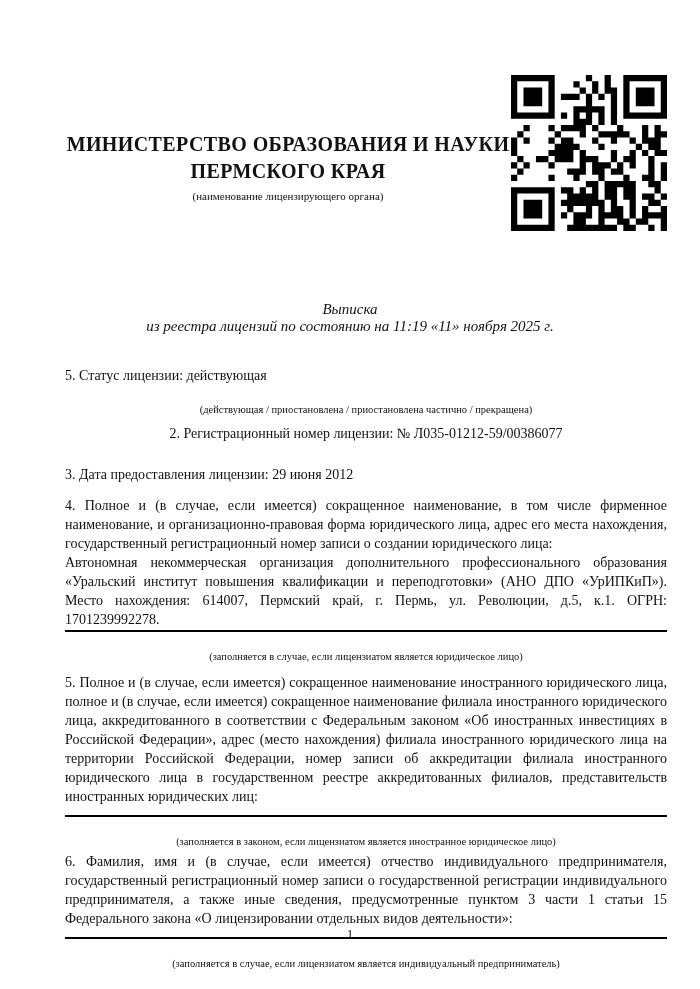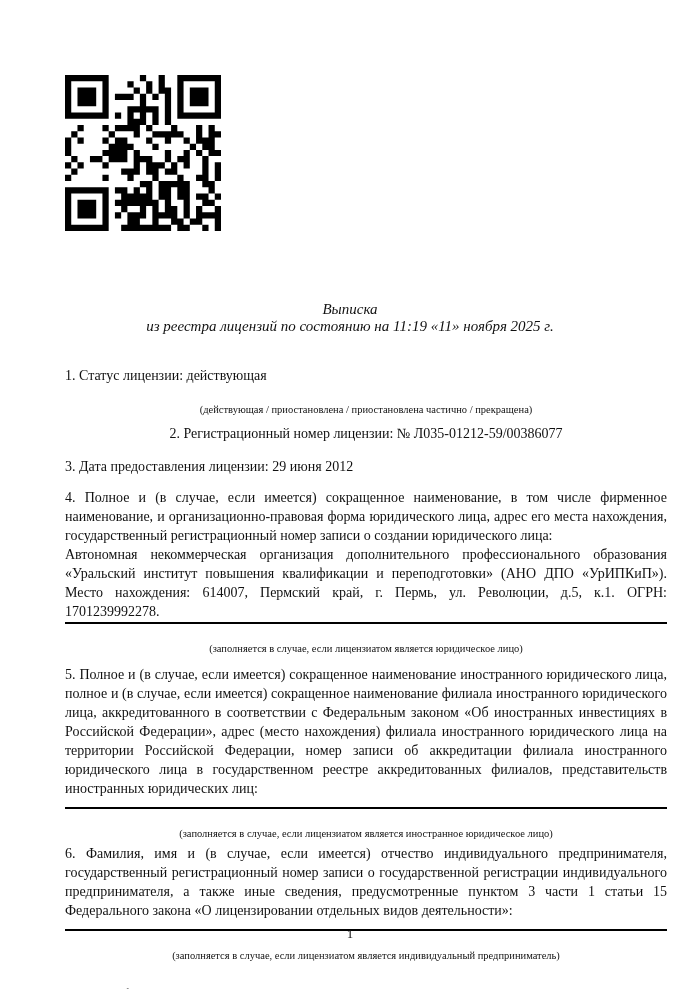--- a/index.html
+++ b/index.html
@@ -62,69 +62,74 @@
     margin-top: 18px;
   }
   .rule {
     border-top: 2px solid #000000;
     height: 0;
     margin-top: 1px;
   }
   .rule.gap { margin-top: 9px; }
   .mt-i1 { margin-top: 31px; }
   .mt-i2 { margin-top: 8px; text-align: center; }
-  .mt-i3 { margin-top: 14px; }
+  .mt-i3 { margin-top: 22px; }
   .mt-i4 { margin-top: 12px; }
   .mt-i5 { margin-top: 10px; }
   .mt-i6 { margin-top: 4px; }
   .mt-i7 { margin-top: 23px; }
   .page-number {
     position: absolute;
     top: 926px;
     left: 0;
     width: 100%;
     text-align: center;
     font-size: 13px;
   }
 </style>
 </head>
 <body>
 
 <div class="page">
 
   <div class="header">
+    <div class="ministry">
+      <div class="ministry-name">МИНИСТЕРСТВО ОБРАЗОВАНИЯ И НАУКИ</div>
+      <div class="ministry-name">ПЕРМСКОГО КРАЯ</div>
+      <div class="ministry-caption">(наименование лицензирующего органа)</div>
+    </div>
     <div class="qr">
       <svg viewBox="0 0 150 150" width="156" height="156" xmlns="http://www.w3.org/2000/svg">
           <path d="M0 0h6v6h-6zM6 0h6v6h-6zM12 0h6v6h-6zM18 0h6v6h-6zM24 0h6v6h-6zM30 0h6v6h-6zM36 0h6v6h-6zM72 0h6v6h-6zM90 0h6v6h-6zM108 0h6v6h-6zM114 0h6v6h-6zM120 0h6v6h-6zM126 0h6v6h-6zM132 0h6v6h-6zM138 0h6v6h-6zM144 0h6v6h-6zM0 6h6v6h-6zM36 6h6v6h-6zM60 6h6v6h-6zM78 6h6v6h-6zM90 6h6v6h-6zM108 6h6v6h-6zM144 6h6v6h-6zM0 12h6v6h-6zM12 12h6v6h-6zM18 12h6v6h-6zM24 12h6v6h-6zM36 12h6v6h-6zM66 12h6v6h-6zM78 12h6v6h-6zM90 12h6v6h-6zM96 12h6v6h-6zM108 12h6v6h-6zM120 12h6v6h-6zM126 12h6v6h-6zM132 12h6v6h-6zM144 12h6v6h-6zM0 18h6v6h-6zM12 18h6v6h-6zM18 18h6v6h-6zM24 18h6v6h-6zM36 18h6v6h-6zM48 18h6v6h-6zM54 18h6v6h-6zM60 18h6v6h-6zM72 18h6v6h-6zM84 18h6v6h-6zM96 18h6v6h-6zM108 18h6v6h-6zM120 18h6v6h-6zM126 18h6v6h-6zM132 18h6v6h-6zM144 18h6v6h-6zM0 24h6v6h-6zM12 24h6v6h-6zM18 24h6v6h-6zM24 24h6v6h-6zM36 24h6v6h-6zM72 24h6v6h-6zM96 24h6v6h-6zM108 24h6v6h-6zM120 24h6v6h-6zM126 24h6v6h-6zM132 24h6v6h-6zM144 24h6v6h-6zM0 30h6v6h-6zM36 30h6v6h-6zM60 30h6v6h-6zM66 30h6v6h-6zM72 30h6v6h-6zM78 30h6v6h-6zM84 30h6v6h-6zM96 30h6v6h-6zM108 30h6v6h-6zM144 30h6v6h-6zM0 36h6v6h-6zM6 36h6v6h-6zM12 36h6v6h-6zM18 36h6v6h-6zM24 36h6v6h-6zM30 36h6v6h-6zM36 36h6v6h-6zM48 36h6v6h-6zM60 36h6v6h-6zM72 36h6v6h-6zM84 36h6v6h-6zM96 36h6v6h-6zM108 36h6v6h-6zM114 36h6v6h-6zM120 36h6v6h-6zM126 36h6v6h-6zM132 36h6v6h-6zM138 36h6v6h-6zM144 36h6v6h-6zM60 42h6v6h-6zM66 42h6v6h-6zM72 42h6v6h-6zM84 42h6v6h-6zM96 42h6v6h-6zM12 48h6v6h-6zM36 48h6v6h-6zM48 48h6v6h-6zM54 48h6v6h-6zM60 48h6v6h-6zM66 48h6v6h-6zM78 48h6v6h-6zM102 48h6v6h-6zM126 48h6v6h-6zM138 48h6v6h-6zM6 54h6v6h-6zM42 54h6v6h-6zM66 54h6v6h-6zM84 54h6v6h-6zM90 54h6v6h-6zM96 54h6v6h-6zM102 54h6v6h-6zM108 54h6v6h-6zM126 54h6v6h-6zM138 54h6v6h-6zM144 54h6v6h-6zM0 60h6v6h-6zM12 60h6v6h-6zM36 60h6v6h-6zM48 60h6v6h-6zM54 60h6v6h-6zM78 60h6v6h-6zM96 60h6v6h-6zM114 60h6v6h-6zM126 60h6v6h-6zM132 60h6v6h-6zM138 60h6v6h-6zM0 66h6v6h-6zM42 66h6v6h-6zM48 66h6v6h-6zM54 66h6v6h-6zM60 66h6v6h-6zM84 66h6v6h-6zM120 66h6v6h-6zM132 66h6v6h-6zM138 66h6v6h-6zM0 72h6v6h-6zM36 72h6v6h-6zM42 72h6v6h-6zM48 72h6v6h-6zM54 72h6v6h-6zM66 72h6v6h-6zM96 72h6v6h-6zM114 72h6v6h-6zM126 72h6v6h-6zM138 72h6v6h-6zM144 72h6v6h-6zM6 78h6v6h-6zM24 78h6v6h-6zM30 78h6v6h-6zM42 78h6v6h-6zM48 78h6v6h-6zM54 78h6v6h-6zM66 78h6v6h-6zM72 78h6v6h-6zM78 78h6v6h-6zM96 78h6v6h-6zM108 78h6v6h-6zM114 78h6v6h-6zM132 78h6v6h-6zM0 84h6v6h-6zM12 84h6v6h-6zM36 84h6v6h-6zM66 84h6v6h-6zM78 84h6v6h-6zM84 84h6v6h-6zM90 84h6v6h-6zM102 84h6v6h-6zM114 84h6v6h-6zM132 84h6v6h-6zM144 84h6v6h-6zM6 90h6v6h-6zM54 90h6v6h-6zM60 90h6v6h-6zM66 90h6v6h-6zM78 90h6v6h-6zM84 90h6v6h-6zM96 90h6v6h-6zM102 90h6v6h-6zM132 90h6v6h-6zM144 90h6v6h-6zM0 96h6v6h-6zM36 96h6v6h-6zM60 96h6v6h-6zM84 96h6v6h-6zM108 96h6v6h-6zM126 96h6v6h-6zM132 96h6v6h-6zM144 96h6v6h-6zM72 102h6v6h-6zM78 102h6v6h-6zM90 102h6v6h-6zM96 102h6v6h-6zM102 102h6v6h-6zM108 102h6v6h-6zM114 102h6v6h-6zM132 102h6v6h-6zM138 102h6v6h-6zM0 108h6v6h-6zM6 108h6v6h-6zM12 108h6v6h-6zM18 108h6v6h-6zM24 108h6v6h-6zM30 108h6v6h-6zM36 108h6v6h-6zM48 108h6v6h-6zM54 108h6v6h-6zM66 108h6v6h-6zM78 108h6v6h-6zM90 108h6v6h-6zM96 108h6v6h-6zM108 108h6v6h-6zM114 108h6v6h-6zM138 108h6v6h-6zM0 114h6v6h-6zM36 114h6v6h-6zM54 114h6v6h-6zM60 114h6v6h-6zM66 114h6v6h-6zM72 114h6v6h-6zM78 114h6v6h-6zM90 114h6v6h-6zM96 114h6v6h-6zM108 114h6v6h-6zM114 114h6v6h-6zM126 114h6v6h-6zM132 114h6v6h-6zM144 114h6v6h-6zM0 120h6v6h-6zM12 120h6v6h-6zM18 120h6v6h-6zM24 120h6v6h-6zM36 120h6v6h-6zM48 120h6v6h-6zM54 120h6v6h-6zM60 120h6v6h-6zM66 120h6v6h-6zM72 120h6v6h-6zM78 120h6v6h-6zM84 120h6v6h-6zM96 120h6v6h-6zM114 120h6v6h-6zM132 120h6v6h-6zM138 120h6v6h-6zM0 126h6v6h-6zM12 126h6v6h-6zM18 126h6v6h-6zM24 126h6v6h-6zM36 126h6v6h-6zM54 126h6v6h-6zM72 126h6v6h-6zM84 126h6v6h-6zM96 126h6v6h-6zM102 126h6v6h-6zM114 126h6v6h-6zM126 126h6v6h-6zM144 126h6v6h-6zM0 132h6v6h-6zM12 132h6v6h-6zM18 132h6v6h-6zM24 132h6v6h-6zM36 132h6v6h-6zM48 132h6v6h-6zM60 132h6v6h-6zM66 132h6v6h-6zM72 132h6v6h-6zM84 132h6v6h-6zM90 132h6v6h-6zM96 132h6v6h-6zM102 132h6v6h-6zM114 132h6v6h-6zM126 132h6v6h-6zM132 132h6v6h-6zM138 132h6v6h-6zM144 132h6v6h-6zM0 138h6v6h-6zM36 138h6v6h-6zM60 138h6v6h-6zM66 138h6v6h-6zM84 138h6v6h-6zM102 138h6v6h-6zM108 138h6v6h-6zM120 138h6v6h-6zM126 138h6v6h-6zM144 138h6v6h-6zM0 144h6v6h-6zM6 144h6v6h-6zM12 144h6v6h-6zM18 144h6v6h-6zM24 144h6v6h-6zM30 144h6v6h-6zM36 144h6v6h-6zM54 144h6v6h-6zM60 144h6v6h-6zM66 144h6v6h-6zM72 144h6v6h-6zM78 144h6v6h-6zM84 144h6v6h-6zM90 144h6v6h-6zM96 144h6v6h-6zM108 144h6v6h-6zM114 144h6v6h-6zM132 144h6v6h-6zM144 144h6v6h-6z" fill="#000000"></path>
         </svg>
     </div>
   </div>
 
   <div class="doc-title">
     <div>Выписка</div>
     <div>из реестра лицензий по состоянию на 11:19 «11» ноября 2025 г.</div>
   </div>
 
   <div class="body">
 
-    <p class="item mt-i1">1. Статус лицензии: действующая</p>
+    <p class="item mt-i1">5. Статус лицензии: действующая</p>
     <div class="small-caption">(действующая / приостановлена / приостановлена частично / прекращена)</div>
 
     <p class="item mt-i2">2. Регистрационный номер лицензии: № Л035-01212-59/00386077</p>
 
     <p class="item mt-i3">3. Дата предоставления лицензии: 29 июня 2012</p>
 
     <p class="item justified mt-i4">4. Полное и (в случае, если имеется) сокращенное наименование, в том числе фирменное наименование, и организационно-правовая форма юридического лица, адрес его места нахождения, государственный регистрационный номер записи о создании юридического лица:</p>
     <p class="item justified">Автономная некоммерческая организация дополнительного профессионального образования «Уральский институт повышения квалификации и переподготовки» (АНО ДПО «УрИПКиП»). Место нахождения: 614007, Пермский край, г. Пермь, ул. Революции, д.5, к.1. ОГРН: 1701239992278.</p>
     <div class="rule"></div>
     <div class="small-caption">(заполняется в случае, если лицензиатом является юридическое лицо)</div>
 
     <p class="item justified mt-i5">5. Полное и (в случае, если имеется) сокращенное наименование иностранного юридического лица, полное и (в случае, если имеется) сокращенное наименование филиала иностранного юридического лица, аккредитованного в соответствии с Федеральным законом «Об иностранных инвестициях в Российской Федерации», адрес (место нахождения) филиала иностранного юридического лица на территории Российской Федерации, номер записи об аккредитации филиала иностранного юридического лица в государственном реестре аккредитованных филиалов, представительств иностранных юридических лиц:</p>
     <div class="rule gap"></div>
-    <div class="small-caption">(заполняется в случае, если лицензиатом является иностранное юридическое лицо)</div>
+    <div class="small-caption">(заполняется в законом, если лицензиатом является иностранное юридическое лицо)</div>
 
     <p class="item justified mt-i6">6. Фамилия, имя и (в случае, если имеется) отчество индивидуального предпринимателя, государственный регистрационный номер записи о государственной регистрации индивидуального предпринимателя, а также иные сведения, предусмотренные пунктом 3 части 1 статьи 15 Федерального закона «О лицензировании отдельных видов деятельности»:</p>
     <div class="rule gap"></div>
     <div class="small-caption">(заполняется в случае, если лицензиатом является индивидуальный предприниматель)</div>
 
     <p class="item mt-i7">7. Идентификационный номер налогоплательщика: 5904988880</p>
 
   </div>
 
   <div class="page-number">1</div>

